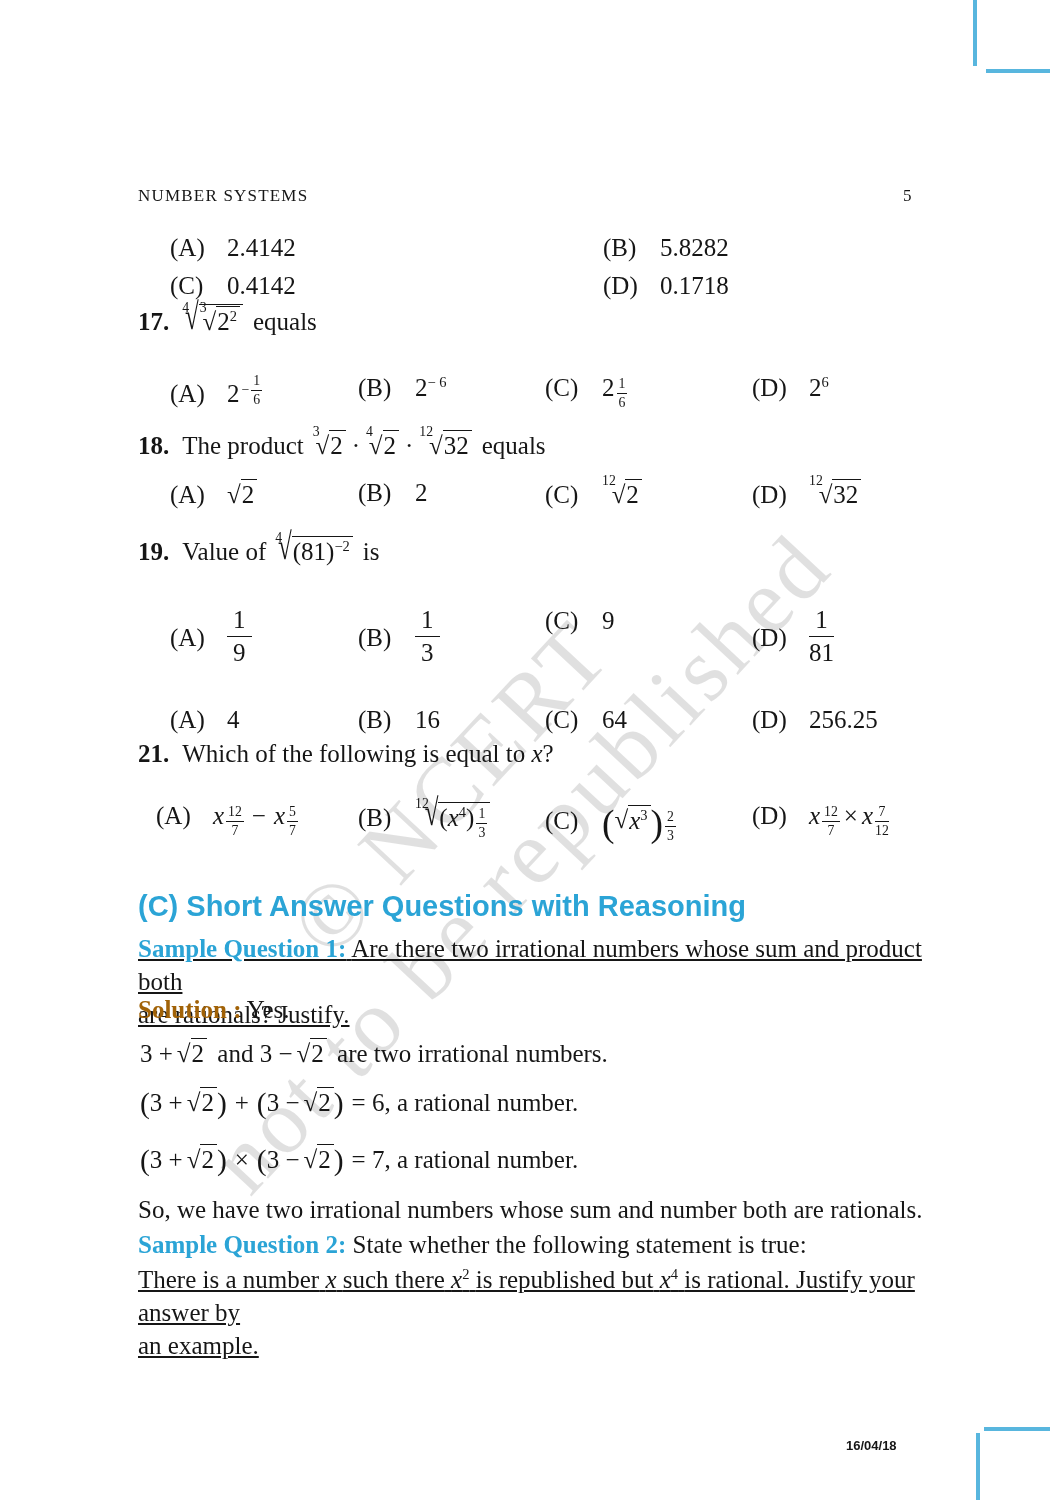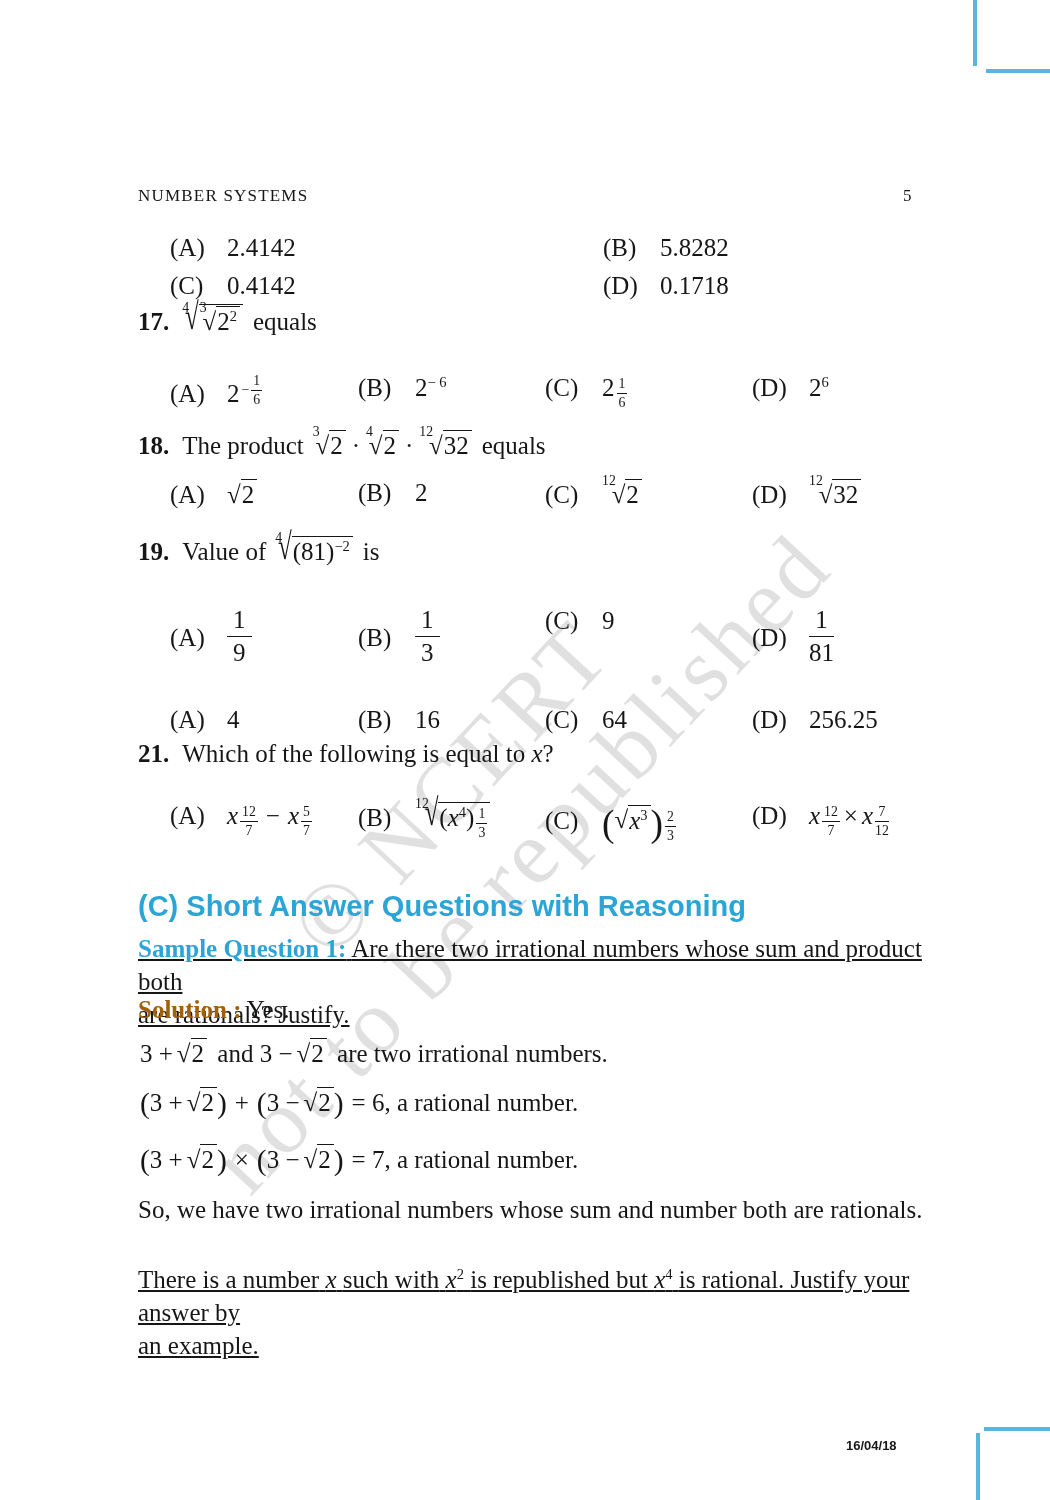--- a/index.html
+++ b/index.html
@@ -145,21 +145,21 @@
     </div>
     <div class="cell" style="left:752px;top:706px">
       <span class="olab">(D)</span><span>256.25</span>
     </div>
 
     <div class="cell" style="left:138px;top:740px">
       <span class="qnum">21.</span><span>Which of the following is equal to</span>
       <i>x</i><span>?</span>
     </div>
 
-    <div class="cell" style="left:170px;top:802px">
+    <div class="cell" style="left:156px;top:802px">
       <span class="olab">(A)</span><i>x</i><span class="supf">
           <span class="vf">
             <span class="n">12</span>
             <span class="d">7</span>
           </span>
         </span><span class="op">−</span><i>x</i><span class="supf">
           <span class="vf">
             <span class="n">5</span>
             <span class="d">7</span>
           </span>
@@ -218,25 +218,29 @@
     <div class="cell" style="left:140px;top:1087px">
       <span class="p2">(</span><span>3 +</span><span class="rt" style="margin-left:4px"><span class="sg">√</span><span class="bar">2</span></span><span class="p2">)</span><span class="op">+</span><span class="p2">(</span><span>3 −</span><span class="rt" style="margin-left:4px"><span class="sg">√</span><span class="bar">2</span></span><span class="p2">)</span><span class="eq">= 6</span><span>, a rational number.</span>
     </div>
 
     <div class="cell" style="left:140px;top:1144px">
       <span class="p2">(</span><span>3 +</span><span class="rt" style="margin-left:4px"><span class="sg">√</span><span class="bar">2</span></span><span class="p2">)</span><span class="op">×</span><span class="p2">(</span><span>3 −</span><span class="rt" style="margin-left:4px"><span class="sg">√</span><span class="bar">2</span></span><span class="p2">)</span><span class="eq">= 7</span><span>, a rational number.</span>
     </div>
 
     <div class="cell" style="left:138px;top:1196px">So, we have two irrational numbers whose sum and number both are rationals.</div>
 
+    <div class="cell" style="left:138px;top:1231px">
+      <span class="cy" style="color:#2ba4d6">Sample Question 2:</span>
+      <span>State whether the following statement is true:</span>
+    </div>
 
     <div class="cell para" style="left:138px;top:1263px">
       <span>There is a number</span>
       <i>x</i>
-      <span>such with</span>
+      <span>such there</span>
       <i>x</i><sup class="e">2</sup>
       <span>is republished but</span>
       <i>x</i><sup class="e">4</sup>
       <span>is rational. Justify your answer by</span><br>
       <span>an example.</span>
     </div>
 
     <div class="cell footer" style="left:846px;top:1438px">16/04/18</div>
 
   </div>

